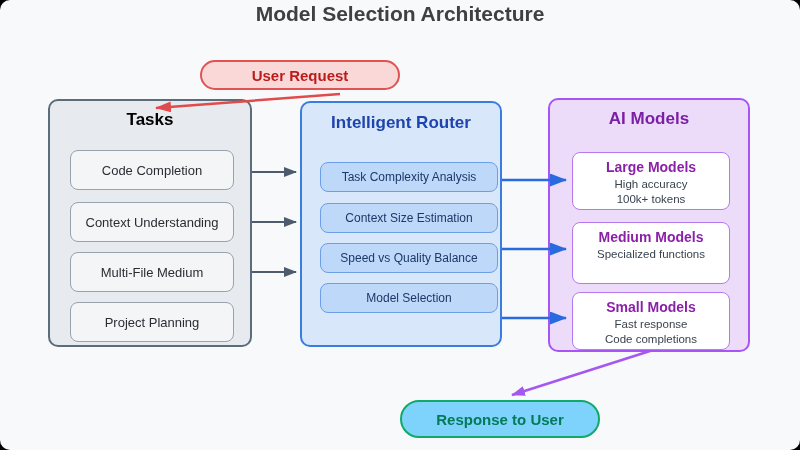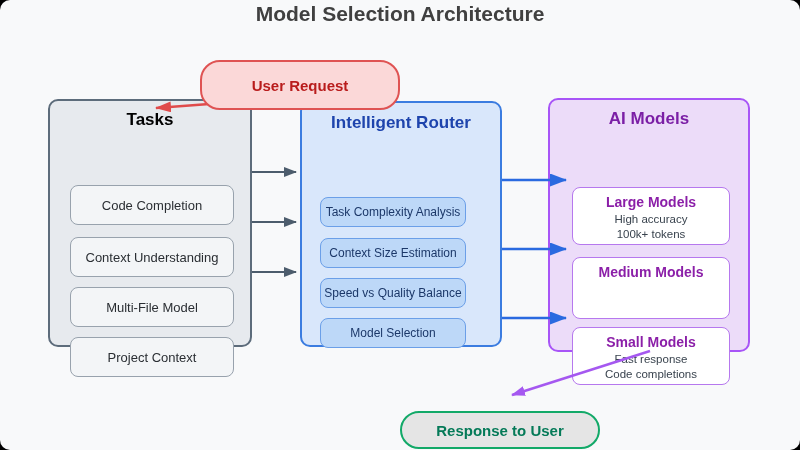--- a/index.html
+++ b/index.html
@@ -10,69 +10,70 @@
     font-size:21px;font-weight:bold;color:#404040;}
   .group{position:absolute;border-radius:10px;box-sizing:border-box;}
   .group-title{text-align:center;font-weight:bold;font-size:17px;margin-top:10px;}
   .tasks{left:48px;top:99px;width:204px;height:248px;background:#e7eaee;border:2px solid #5d6c7b;}
   .tasks .group-title{color:#000000;margin-top:9px;}
   .router{left:300px;top:101px;width:202px;height:246px;background:#d9e7fb;border:2px solid #3b7ce0;}
   .router .group-title{color:#1e44ad;}
   .models{left:548px;top:98px;width:202px;height:254px;background:#ecdcf9;border:2px solid #a855f7;}
   .models .group-title{color:#7b1fa6;margin-top:9px;}
   .node{position:absolute;box-sizing:border-box;border-radius:8px;display:flex;
-    align-items:center;justify-content:center;text-align:center;margin-top:35px;}
+    align-items:center;justify-content:center;text-align:center;}
   .task-node{left:20px;width:164px;height:40px;background:#f3f5f7;border:1.5px solid #98a2ad;
     font-size:13px;color:#2a2e33;}
-  .router-node{left:18px;width:146px;height:30px;background:#bdd8f8;border:1.5px solid #6b9fe8;
+  .router-node{left:18px;width:178px;height:30px;background:#bdd8f8;border:1.5px solid #6b9fe8;
     font-size:12px;color:#1c3869;}
   .model-node{left:22px;width:158px;background:#ffffff;border:1.5px solid #b678ee;
     flex-direction:column;justify-content:flex-start;padding-top:6px;}
   .model-name{font-size:14px;font-weight:bold;color:#8b1fa8;line-height:1.25;}
   .model-line{display:block;font-size:11.5px;color:#39434e;line-height:1.35;}
   .pill{position:absolute;box-sizing:border-box;display:flex;align-items:center;
     justify-content:center;font-weight:bold;font-size:15px;}
-  .pill-user{left:200px;top:60px;width:200px;height:50px;border-radius:20px;
+  .pill-user{left:200px;top:60px;width:200px;height:30px;border-radius:20px;
     background:#fbd8d8;border:2px solid #df5353;color:#b91c1c;}
   .pill-response{left:400px;top:400px;width:200px;height:38px;border-radius:19px;
-    background:#e5e5e5;border:2px solid #12a968;color:#057a58;margin-top:11px;}
+    background:#7dd3fc;border:2px solid #12a968;color:#057a58;}
   .connectors{position:absolute;left:0;top:0;width:800px;height:450px;pointer-events:none;}
 </style>
 </head>
 <body>
 
 <div class="canvas">
 
   <div class="title">Model Selection Architecture</div>
 
   <div class="group tasks">
     <div class="group-title">Tasks</div>
     <div class="node task-node" style="top:49px">Code Completion</div>
     <div class="node task-node" style="top:101px">Context Understanding</div>
-    <div class="node task-node" style="top:151px">Multi-File Model</div>
-    <div class="node task-node" style="top:201px">Project Context</div>
+    <div class="node task-node" style="top:151px">Multi-File Medium</div>
+    <div class="node task-node" style="top:201px">Project Planning</div>
   </div>
 
   <div class="group router">
     <div class="group-title">Intelligent Router</div>
     <div class="node router-node" style="top:59px">Task Complexity Analysis</div>
     <div class="node router-node" style="top:100px">Context Size Estimation</div>
     <div class="node router-node" style="top:180px">Model Selection</div>
     <div class="node router-node" style="top:140px">Speed vs Quality Balance</div>
   </div>
 
   <div class="group models">
     <div class="group-title">AI Models</div>
     <div class="node model-node" style="top:52px;height:58px">
       <span class="model-name">Large Models</span>
       <span class="model-line">High accuracy</span>
       <span class="model-line">100k+ tokens</span>
     </div>
     <div class="node model-node" style="top:122px;height:62px">
       <span class="model-name">Medium Models</span>
+      <span class="model-line">Specialized functions</span>
     </div>
     <div class="node model-node" style="top:192px;height:58px">
       <span class="model-name">Small Models</span>
       <span class="model-line">Fast response</span>
       <span class="model-line">Code completions</span>
     </div>
   </div>
 
   <svg class="connectors" viewBox="0 0 800 450">
     <defs>

